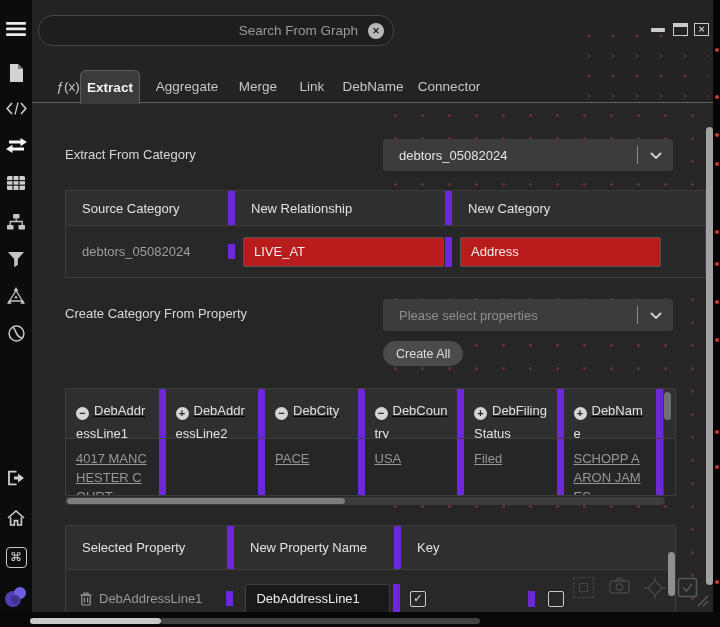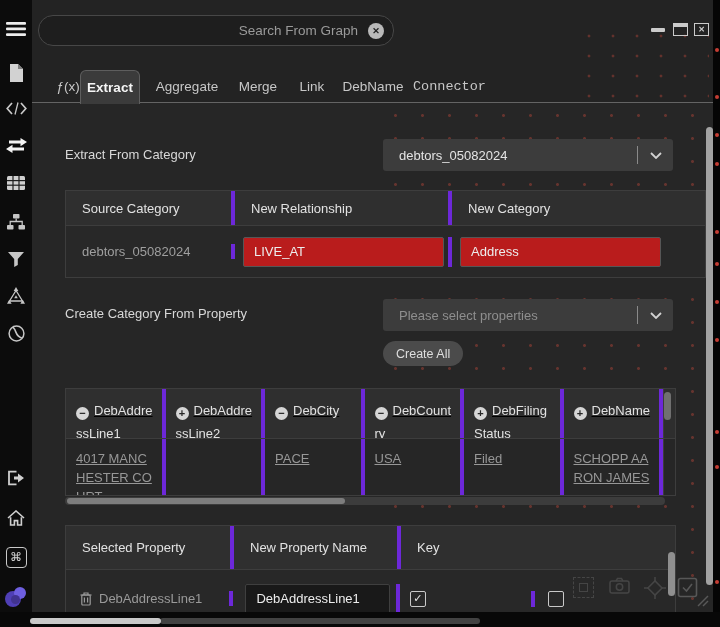--- a/index.html
+++ b/index.html
@@ -46,41 +46,41 @@
   .tab{position:absolute;top:70px;height:33px;line-height:33px;color:#c7c7c7;font-size:13.5px;
        text-align:center;cursor:pointer;z-index:3;}
   .tab.active{background:#3b3b3b;border:1px solid #5e5e5e;border-bottom:none;border-radius:6px 6px 0 0;
               color:#f5f5f5;font-weight:bold;z-index:4;}
   .t-fx{left:16px;width:40px;text-align:center;}
   .t-extract{left:48px;width:58px;}
   .t-aggregate{left:118px;width:74px;}
   .t-merge{left:200px;width:52px;}
   .t-link{left:260px;width:40px;}
   .t-shortcut{left:309px;width:64px;}
-  .t-connector{left:381px;width:72px;font-family:Liberation Mono, monospace;}
+  .t-connector{left:381px;width:72px;}
 
   .content-bg{position:absolute;left:0;top:103px;width:681px;height:509px;background:#262626;z-index:0;}
 
   .field-label{position:absolute;left:33px;color:#d8d8d8;font-size:13px;z-index:2;}
 
   
   .select{position:absolute;left:351px;width:290px;height:32px;background:#3c3c3c;border-radius:3px;
           display:flex;align-items:center;cursor:pointer;z-index:2;}
   .select .val{flex:1;padding-left:16px;font-size:13px;color:#e4e4e4;white-space:nowrap;overflow:hidden;}
   .select .val.placeholder{color:#8e8e8e;}
   .select .divider{width:1px;height:18px;background:#8a8a8a;margin-right:12px;}
   .select .chev{margin-right:11px;display:flex;}
 
   .pill-btn{position:absolute;left:351px;top:341px;height:25px;padding:0 13px;border-radius:13px;background:#4b4b4b;
             color:#dedede;font-size:12.5px;display:inline-flex;align-items:center;cursor:pointer;z-index:2;}
 
   
   .tbl{position:absolute;left:33px;border:1px solid #3d3d3d;box-sizing:border-box;z-index:2;background:#282828;}
   .trow{display:flex;box-sizing:border-box;}
-  .tcell{box-sizing:border-box;border-right:4px solid #6d28d9;overflow:hidden;}
+  .tcell{box-sizing:border-box;border-right:7px solid #6d28d9;overflow:hidden;}
   .tcell:last-child{border-right:none;}
   .thead-row{background:#2f2f2f;border-bottom:1px solid #3d3d3d;}
   .hd{color:#e2e2e2;font-size:13px;}
 
   
   .map-tbl{top:190px;width:641px;}
   .map-tbl .hrow{height:35px;}
   .map-tbl .hrow .tcell{display:flex;align-items:center;padding-left:16px;}
   .map-tbl .brow{height:51px;align-items:center;}
   .map-c1{width:169px;}.map-c2{width:217px;}.map-c3{width:253px;}

